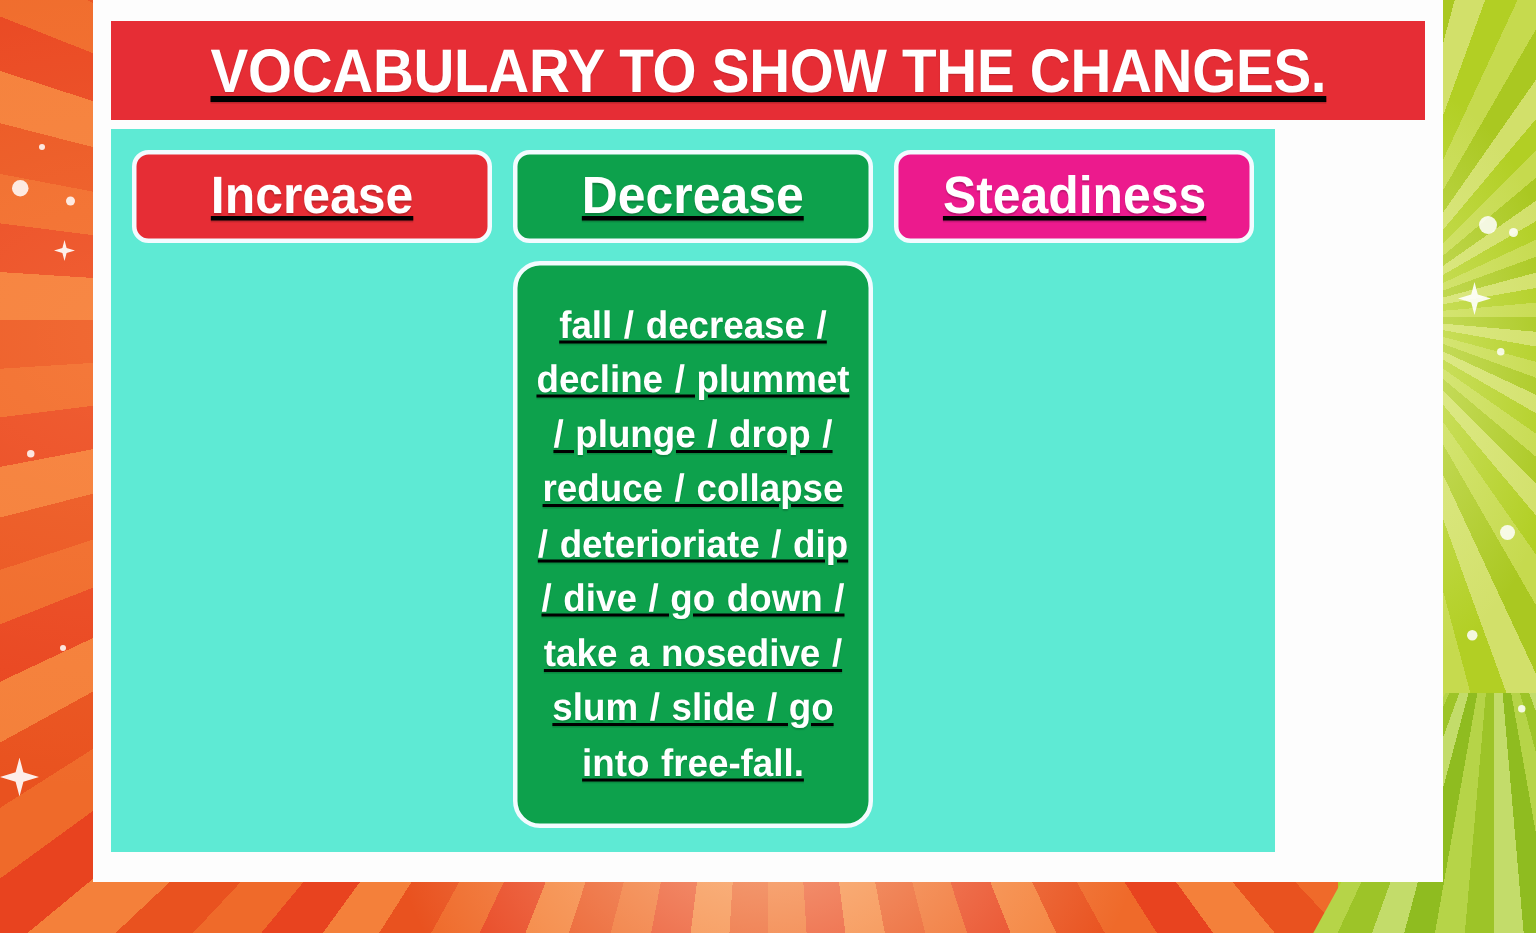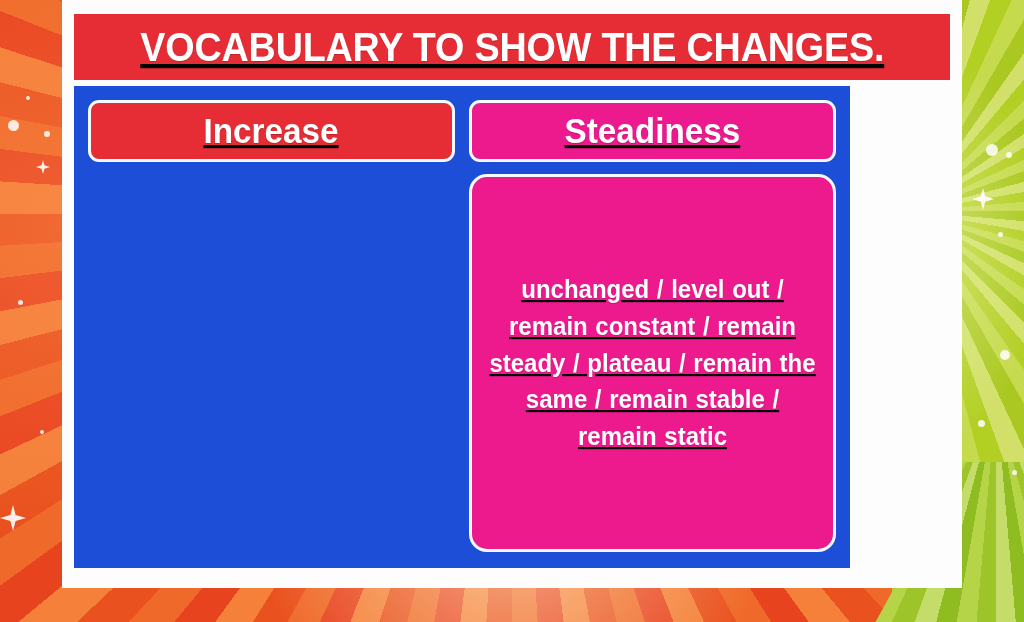--- a/index.html
+++ b/index.html
@@ -111,21 +111,21 @@
     letter-spacing: -0.2px;
     transform: scaleX(0.92);
     white-space: nowrap;
     text-shadow: 0 1px 1px rgba(0,0,0,0.18);
   }
 
   
   #blue-panel {
     width: 776px;
     height: 482px;
-    background: #1d4ed8;
+    background: #5eead4;
     margin-top: 6px;
     display: flex;
     gap: 14px;
     padding: 14px 14px 16px 14px;
   }
 
   .column {
     flex: 1 1 0;
     display: flex;
     flex-direction: column;
@@ -212,25 +212,30 @@
     </div>
 
     <div id="blue-panel">
 
       <div class="column col-1">
         <div class="col-header theme-red">
           <span class="col-header-label">Increase</span>
         </div>
       </div>
 
+      <div class="column col-2">
+        <div class="col-header theme-green">
+          <span class="col-header-label">Decrease</span>
+        </div>
+        <div class="col-body theme-green">
+          <div class="col-body-text">fall / decrease / decline / plummet / plunge / drop / reduce / collapse / deterioriate / dip / dive / go down / take a nosedive / slum / slide / go into free-fall.</div>
+        </div>
+      </div>
 
       <div class="column col-3">
         <div class="col-header theme-pink">
           <span class="col-header-label">Steadiness</span>
         </div>
-        <div class="col-body theme-pink">
-          <div class="col-body-text">unchanged / level out / remain constant / remain steady / plateau / remain the same / remain stable / remain static</div>
-        </div>
       </div>
 
     </div>
   </div>
 </div>
 
 </body></html>

